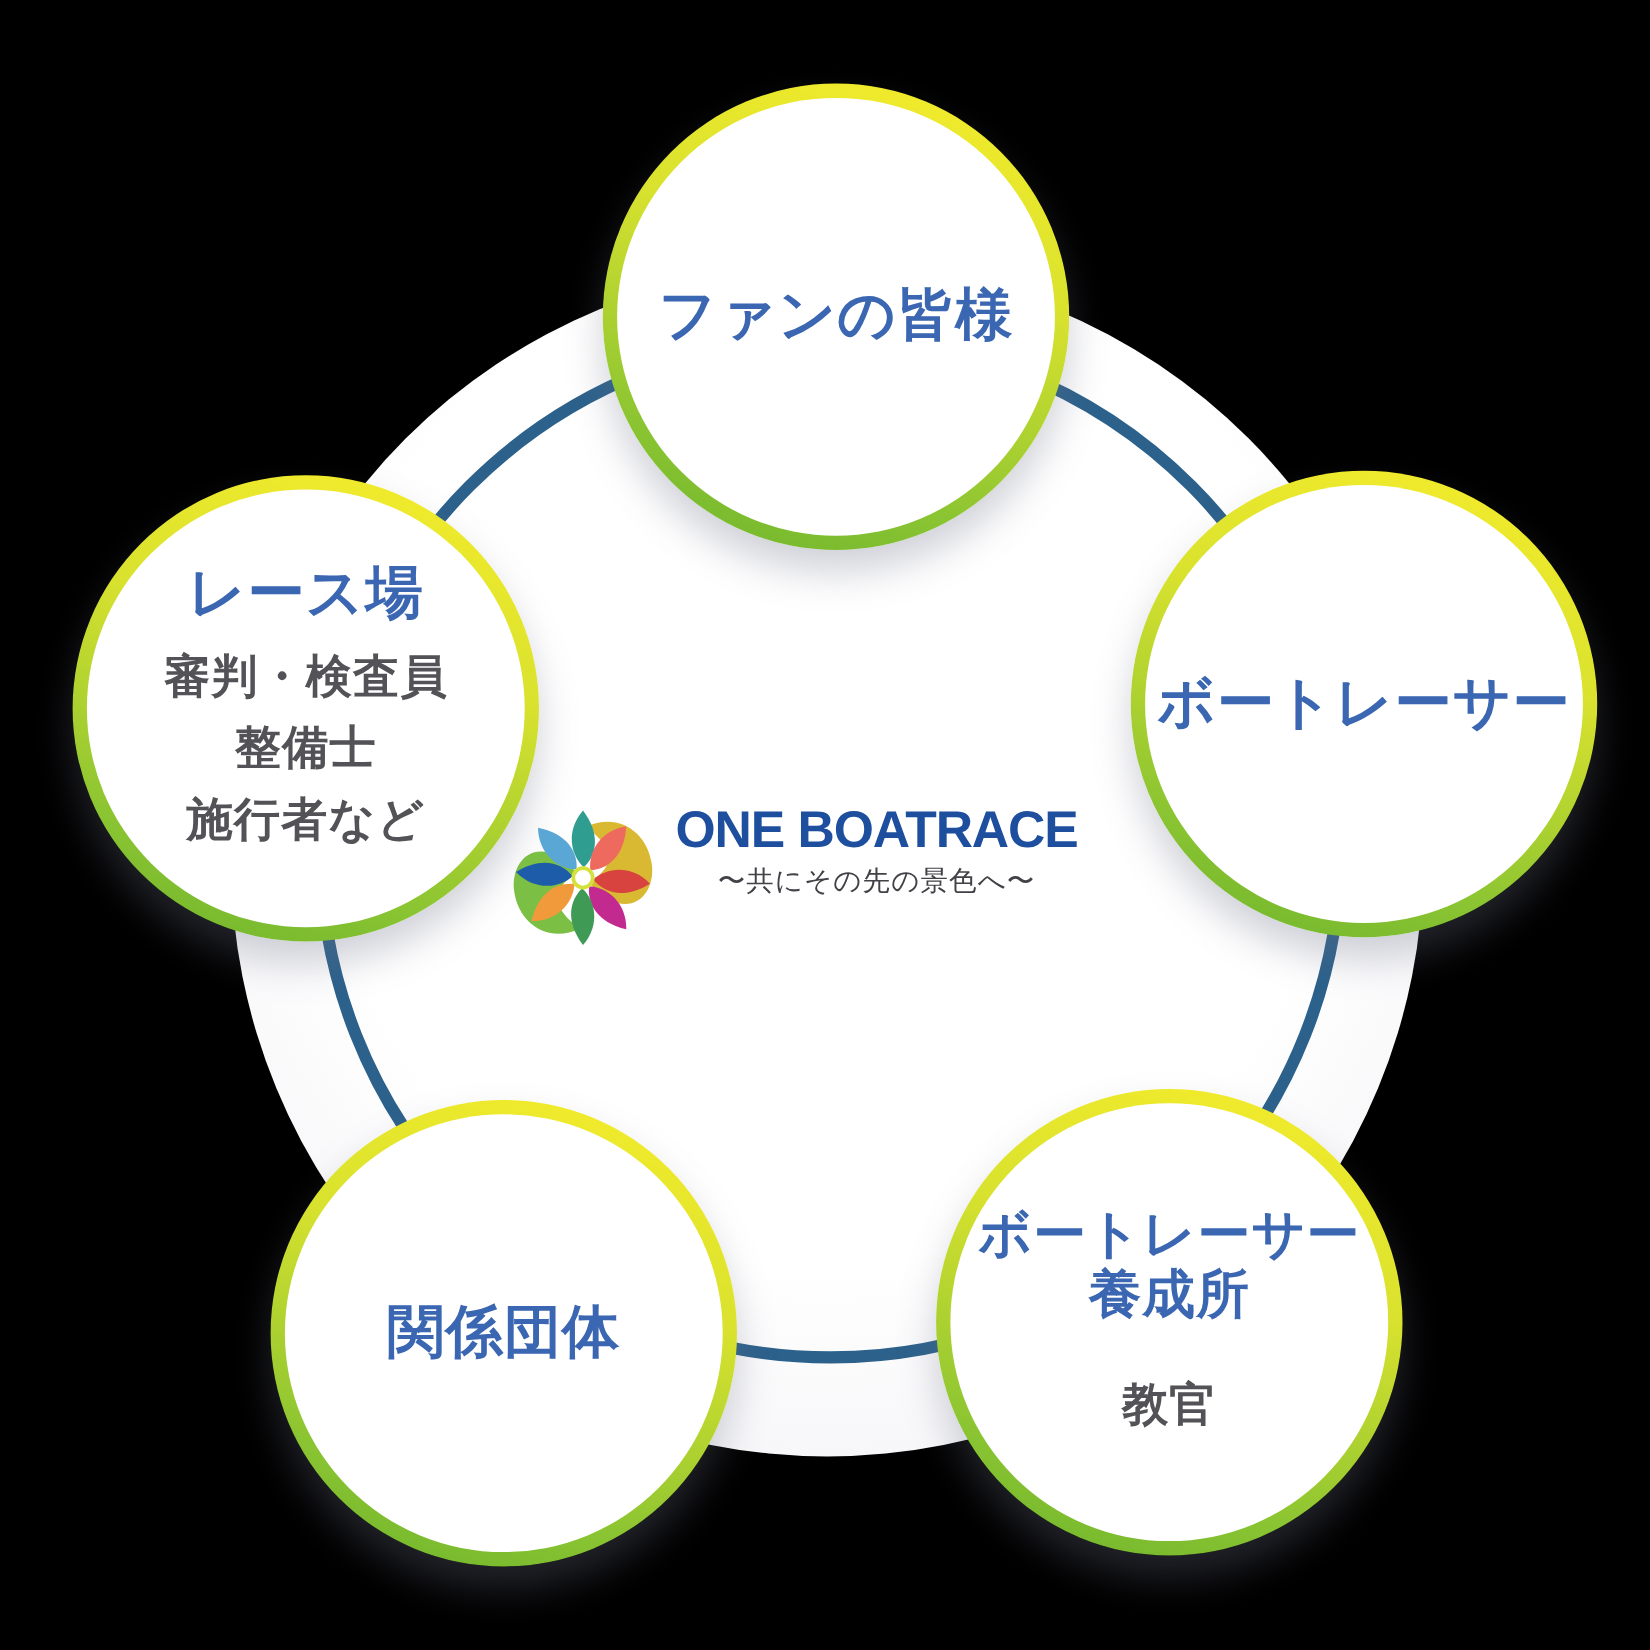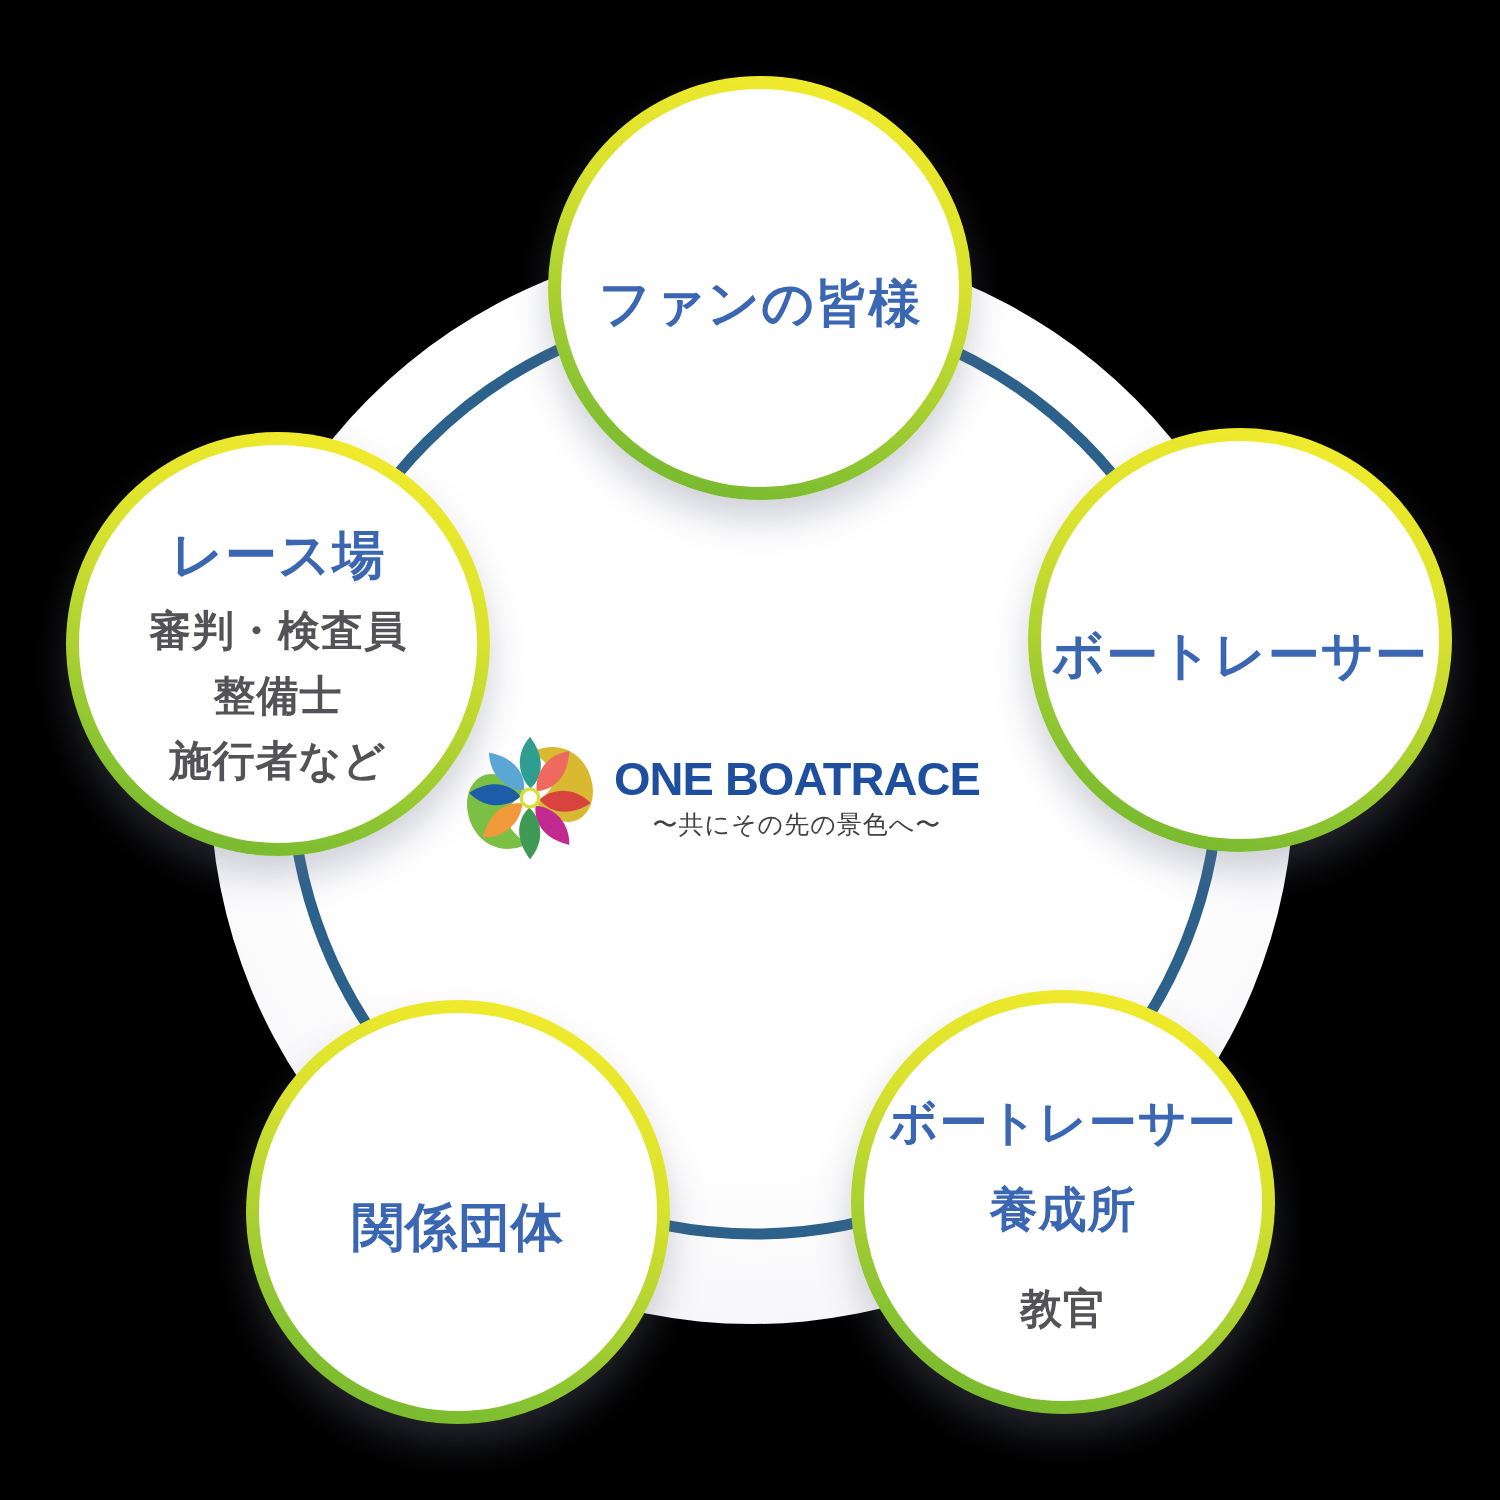--- a/index.html
+++ b/index.html
@@ -19,36 +19,36 @@
     box-shadow:0 20px 36px rgba(108,112,135,.32);
     padding:13px; box-sizing:border-box;
   }
   .node-inner {
     width:100%; height:100%; border-radius:50%; background:#ffffff;
     display:flex; flex-direction:column; align-items:center; justify-content:center;
     text-align:center;
   }
   .node-title {
     color:#3a66b2; font-weight:bold; font-size:52px; line-height:1.15;
-    letter-spacing:1px; white-space:nowrap;margin-top:32px;
+    letter-spacing:1px; white-space:nowrap;
   }
   .node-title.two-line { font-size:48px; }
   .node-sub {
     color:#525257; font-weight:bold; font-size:42px; line-height:1.55;
     letter-spacing:1px; white-space:nowrap;
   }
   .node-stadium .node-title { margin-bottom:12px; }
   .node-school .school-sub { margin-top:38px; }
   .node-fans   { left:548px;  top:76px;  }
   .node-racers { left:1028px; top:428px; }
   .node-school { left:851px;  top:990px; }
   .node-orgs   { left:246px;  top:1000px;}
   .node-stadium{ left:66px;   top:432px; }
   .center-logo {
-    position:absolute; left:462px; top:730px; display:flex; align-items:center;
+    position:absolute; left:462px; top:730px; display:flex; align-items:flex-start;
   }
   .logo-icon { width:136px; height:136px; flex:0 0 auto; }
   .logo-text { margin-left:16px; text-align:center; }
   .logo-line1 {
     color:#1e4f9f; font-weight:800; font-size:47px; line-height:1.04;
     letter-spacing:-1px; white-space:nowrap;
   }
   .logo-line2 {
     color:#1e4f9f; font-weight:800; font-size:47px; line-height:1.04;
     letter-spacing:0px; white-space:nowrap;

